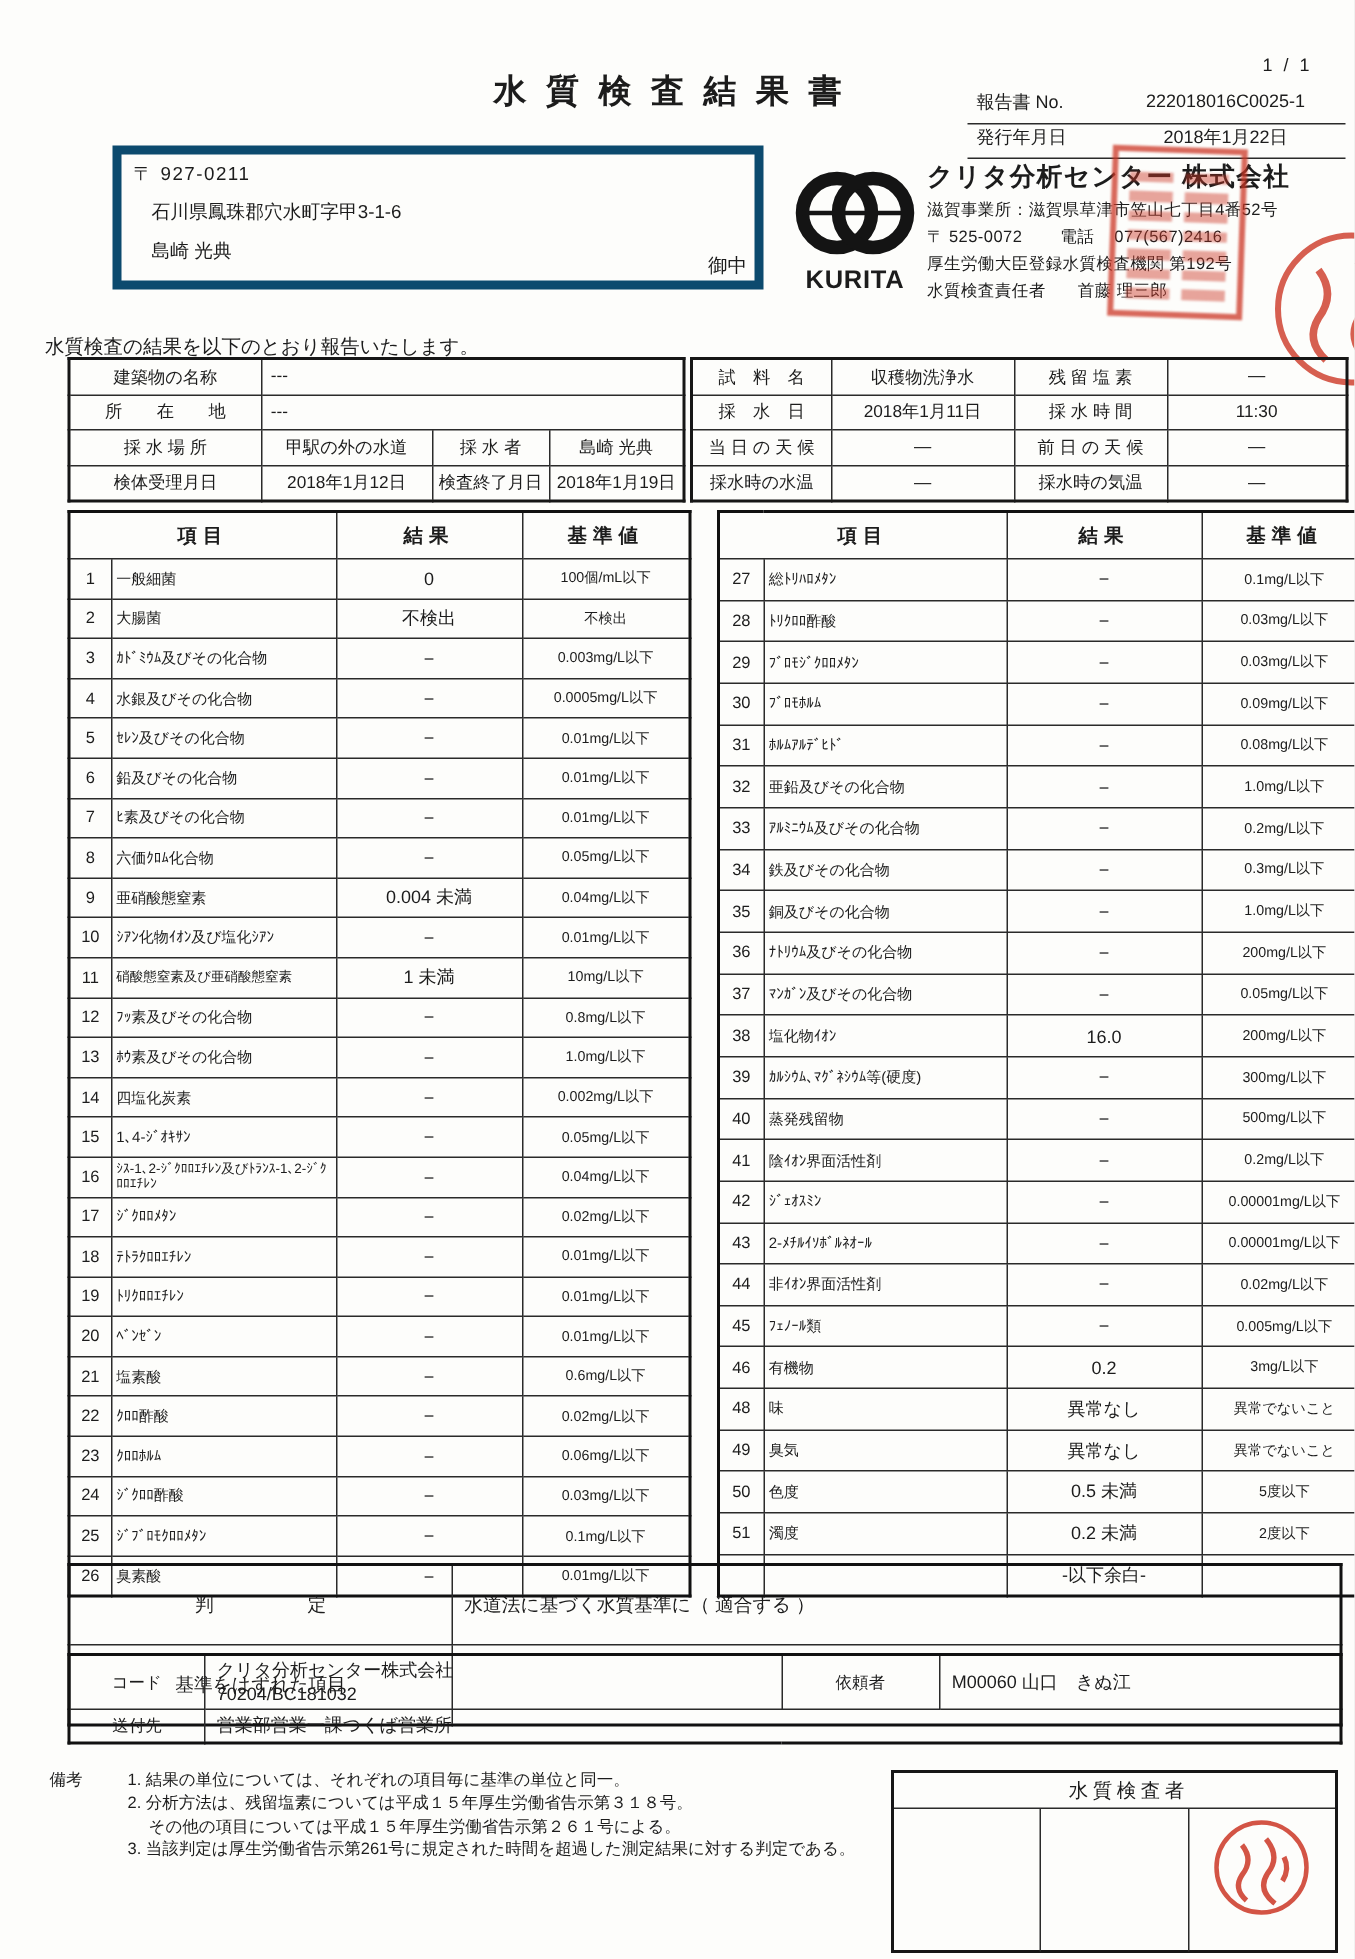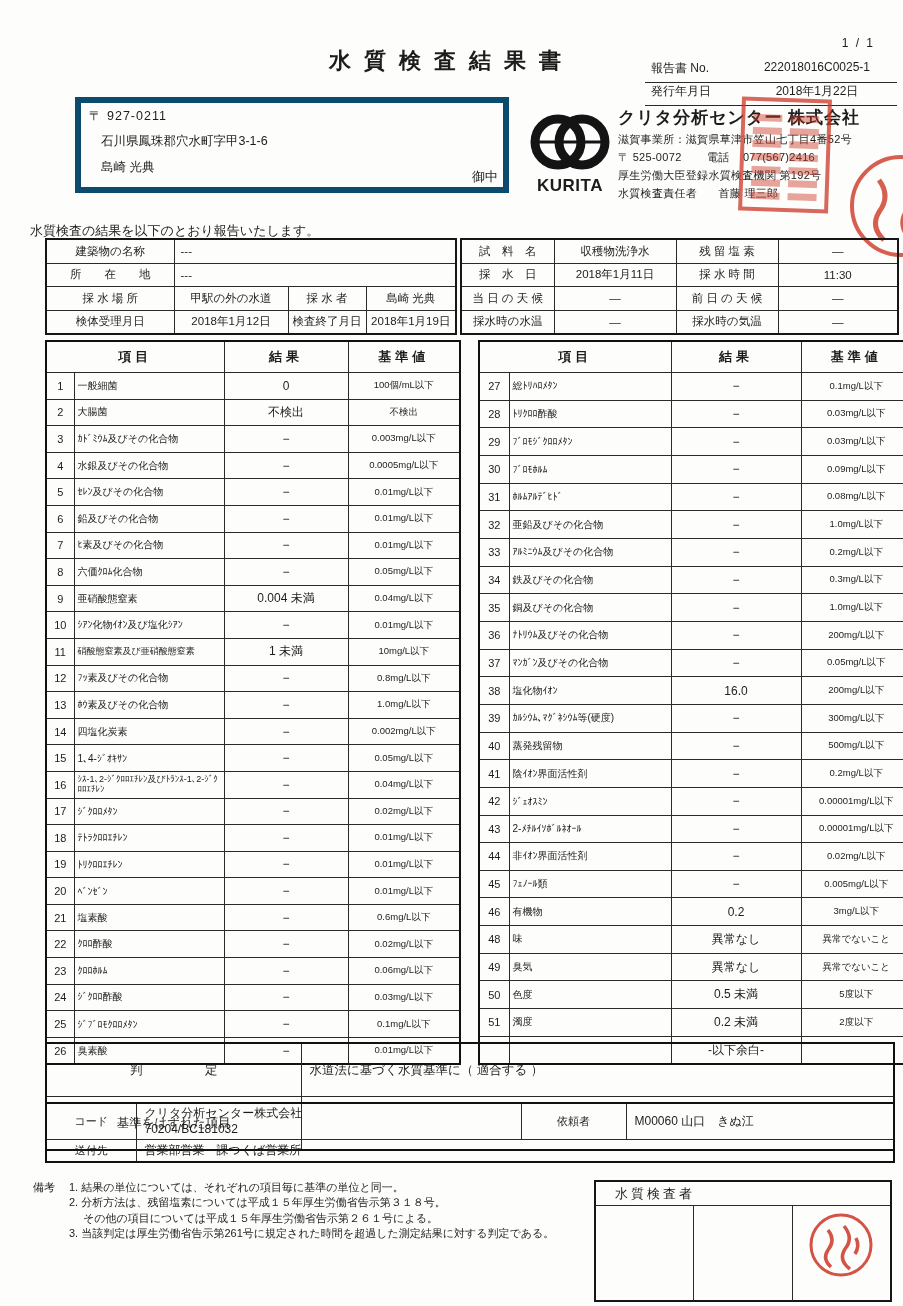--- a/index.html
+++ b/index.html
@@ -67,25 +67,25 @@
   .judge td.lab{text-align:center;}
   table.codes{position:absolute;left:45px;top:1102px;width:850px;
     border-collapse:collapse;table-layout:fixed;border:2.5px solid #111;padding-left:24px;}
   .codes td{border:1px solid #2a2a2a;font-size:12px;padding:2px 8px;}
   .codes td.lab{text-align:center;font-size:11px;}
   .codes .two-line{line-height:1.3;}
   
   .notes{position:absolute;left:33px;top:1180px;width:560px;font-size:11px;
     display:flex;line-height:1.4;}
   .notes-label{width:36px;flex:none;}
-  .note-lines{flex:1;}
+  .note-lines{flex:1;margin-left:16px;}
   
   .examiner{position:absolute;left:594px;top:1180px;width:298px;height:122px;
     border:2px solid #161616;box-sizing:border-box;}
-  .ex-title{height:23px;border-bottom:1.5px solid #2a2a2a;
+  .ex-title{height:23px;border-bottom:1.5px solid #2a2a2a;text-align:center;
     font-size:13px;letter-spacing:3px;line-height:23px;padding-left:19px;}
   .ex-cells{display:flex;height:calc(100% - 23px);}
   .ex-cell{flex:1;border-right:1.5px solid #2a2a2a;}
   .ex-cell:last-child{border-right:none;}
 </style>
 </head>
 <body>
 
 <div id="page">
 

